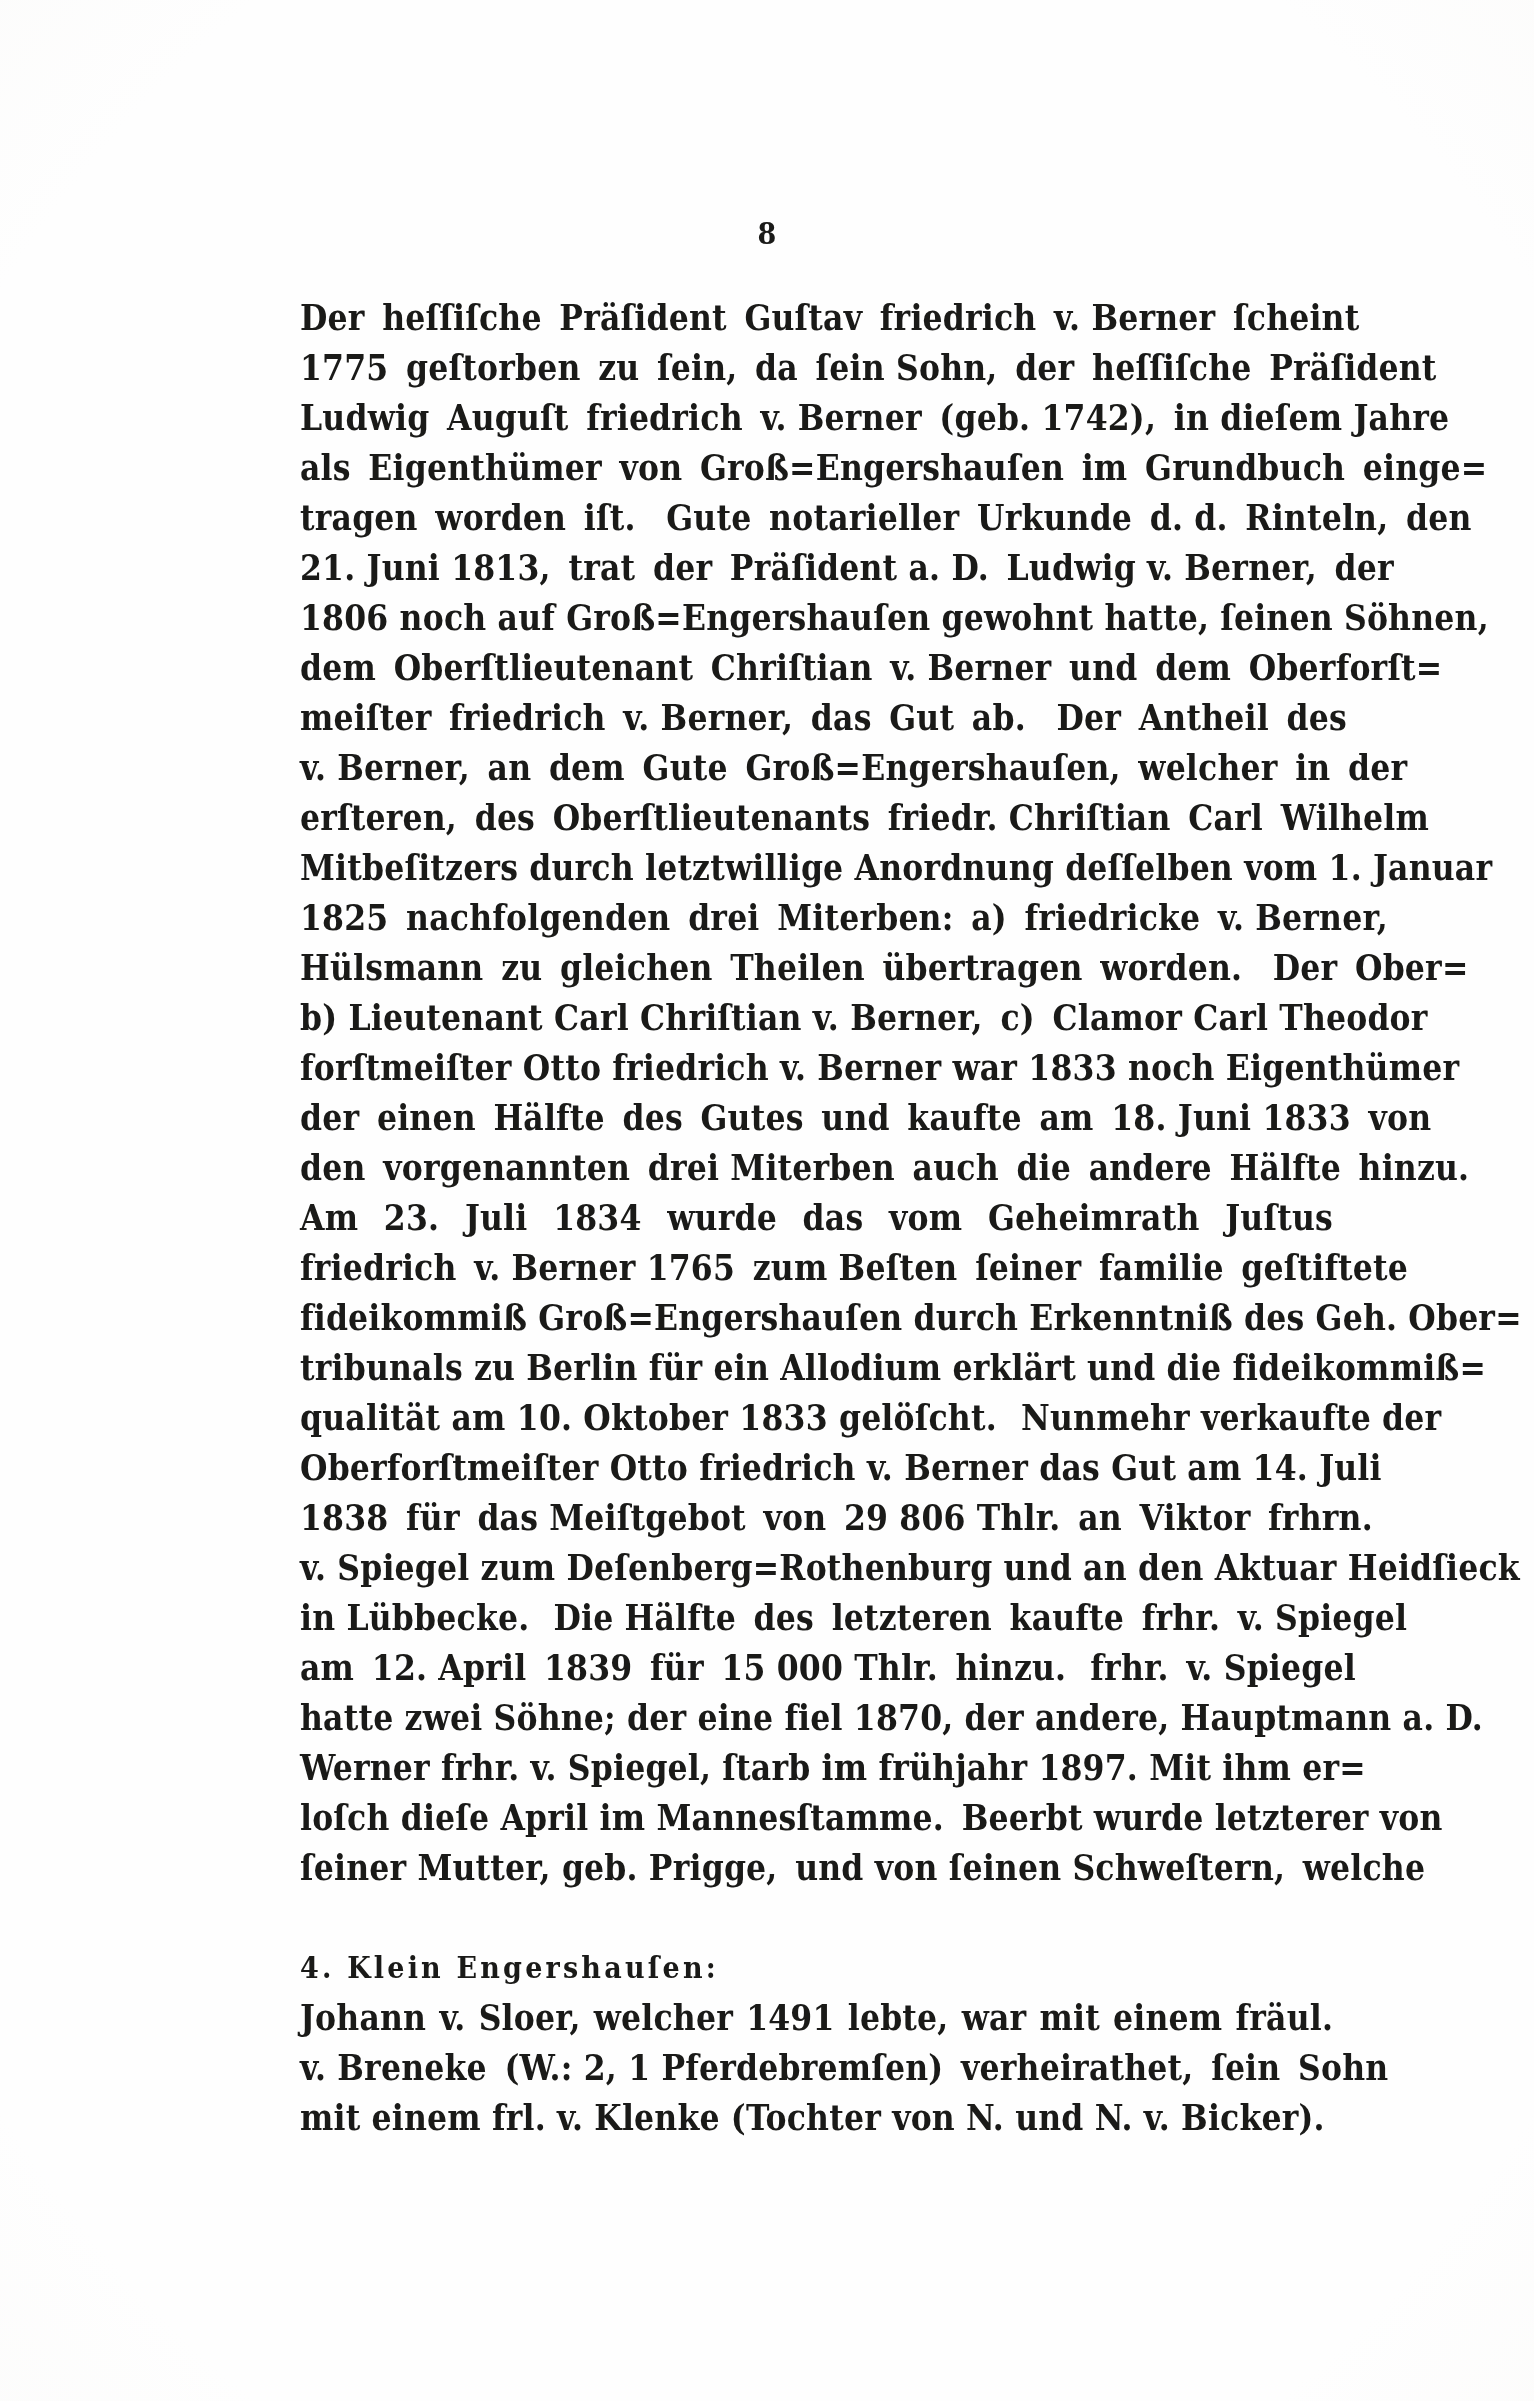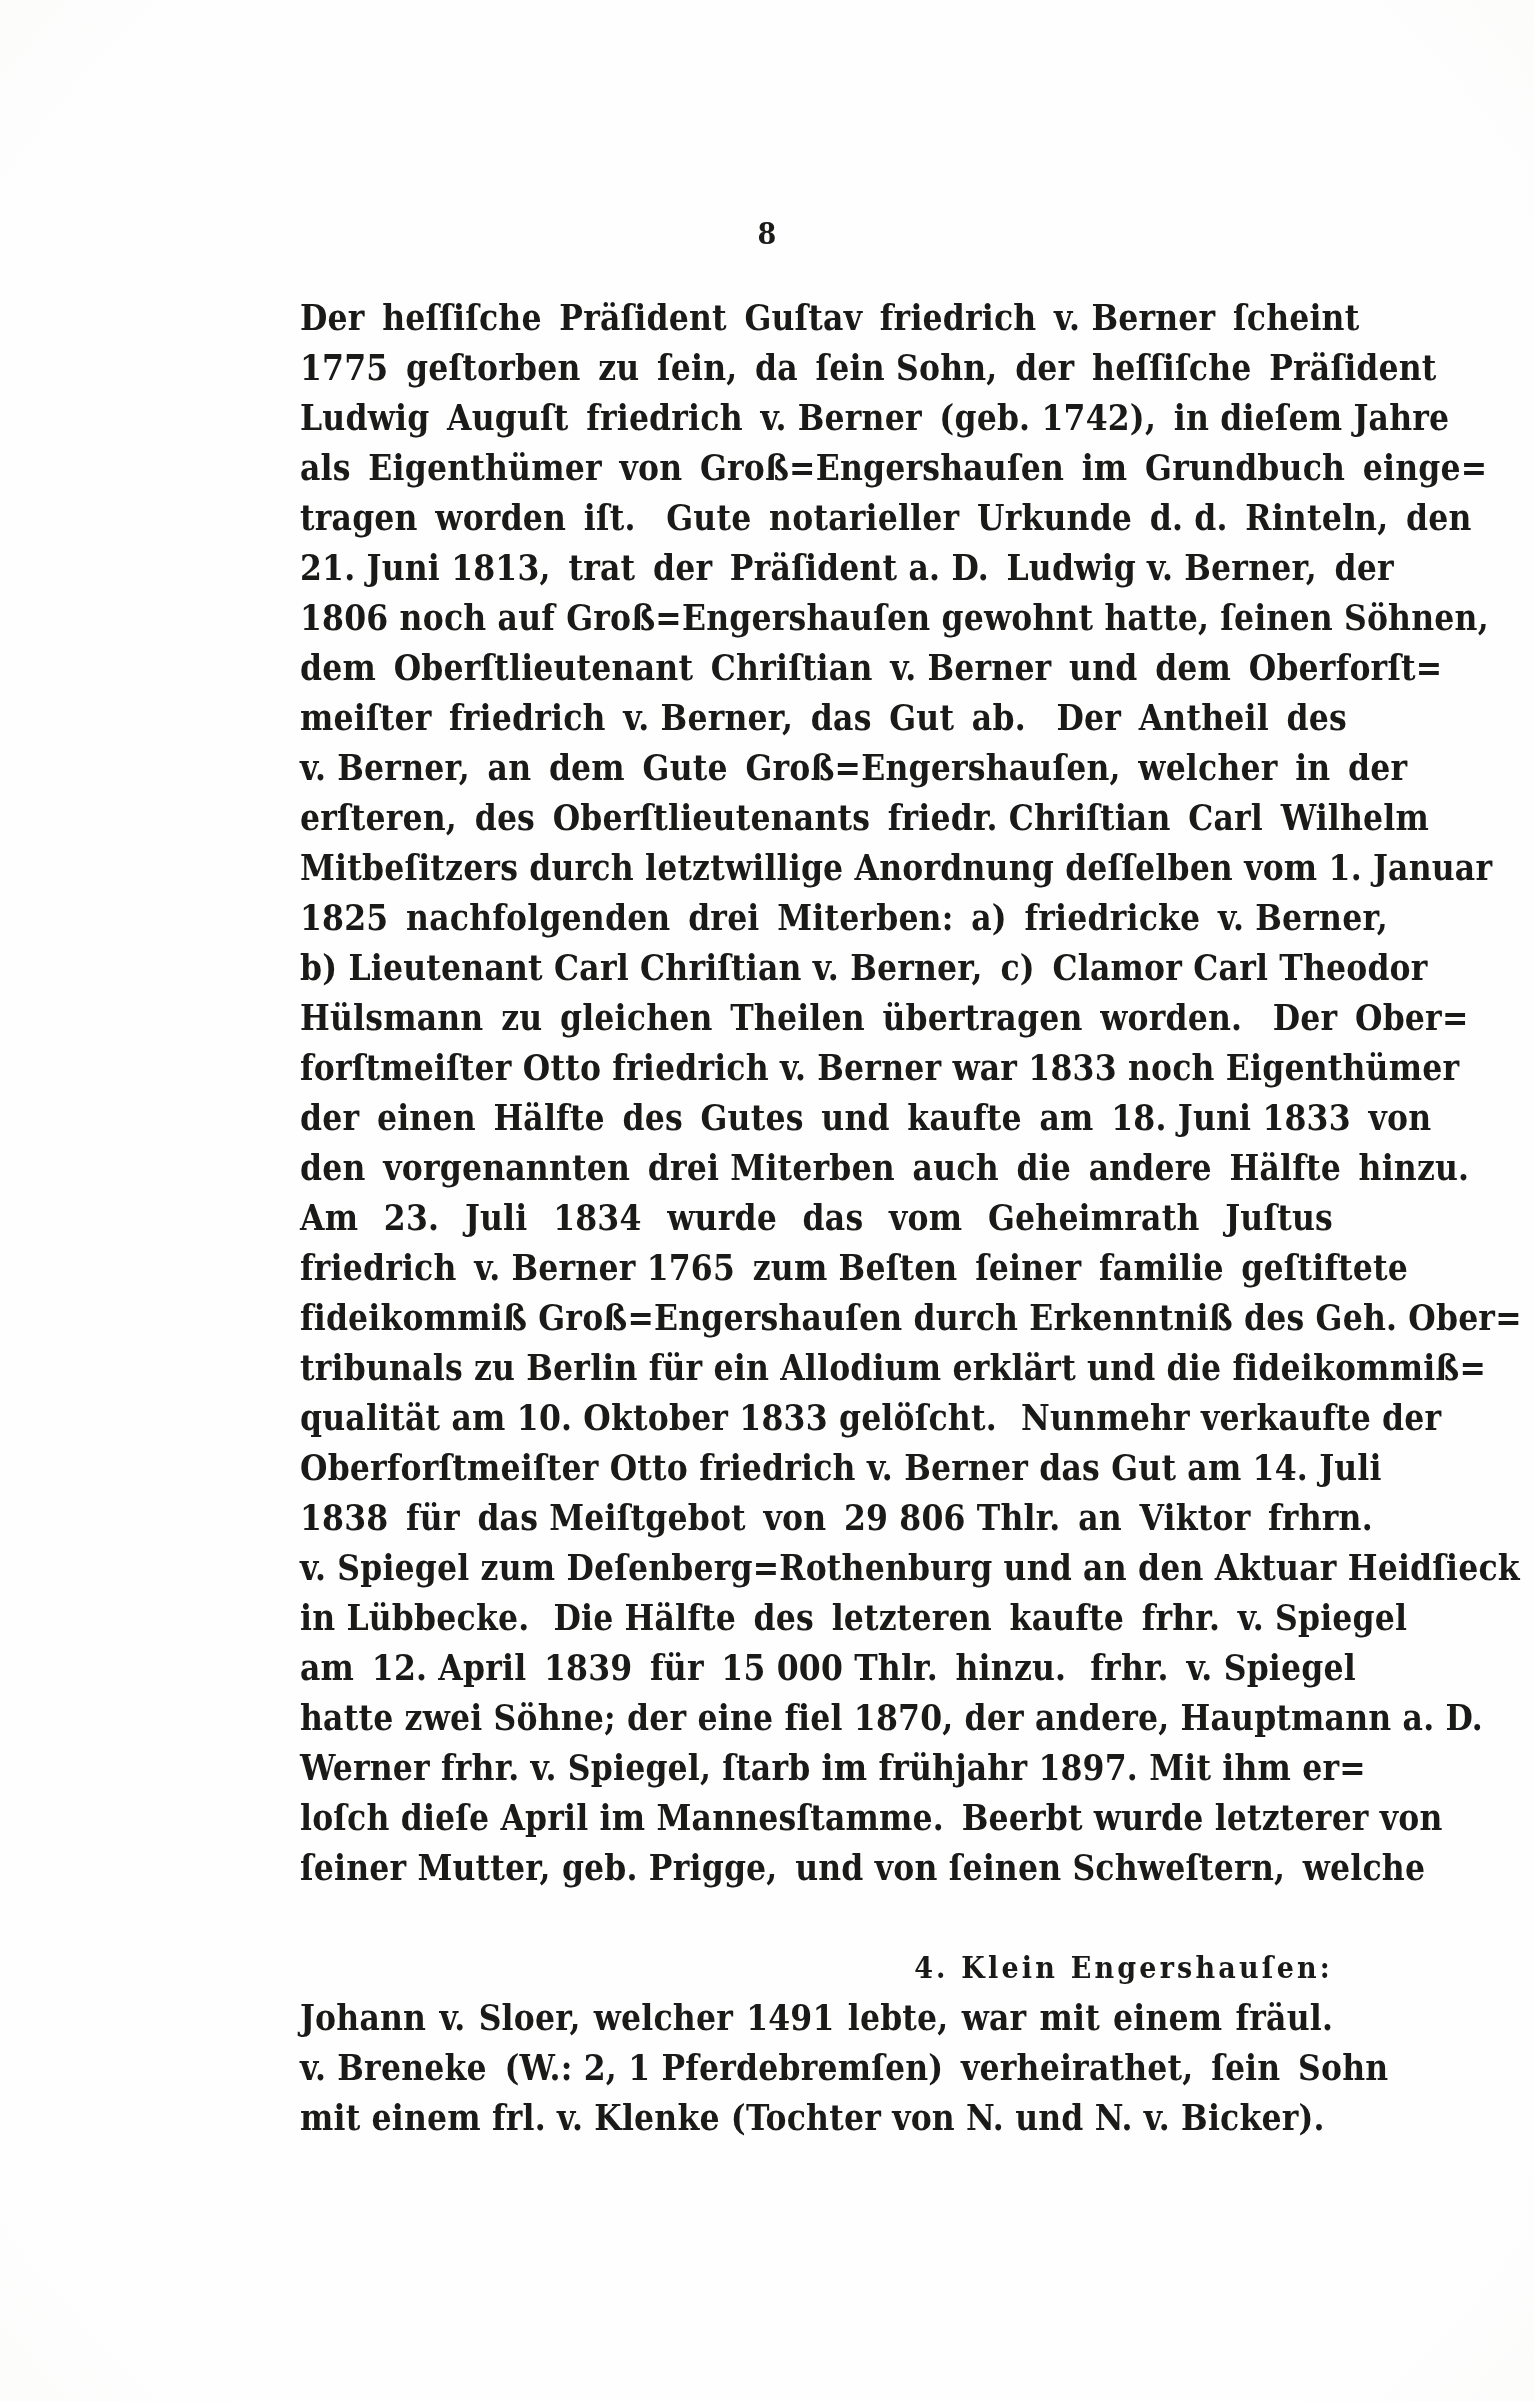--- a/index.html
+++ b/index.html
@@ -71,21 +71,21 @@
 
   
   .line > span.w {
     display: inline-block;
   }
 
   .heading {
     position: absolute;
     left: 300px;
     width: 1033px;
-    text-align: right;
+    text-align: left;
     font-size: 30px;
     line-height: 50px;
     letter-spacing: 3.2px;
   }
 
   .block-gap {
     height: 50px;
   }
 
   
@@ -114,22 +114,22 @@
         <div class="line"><span class="w">als</span>  <span class="w">Eigenthümer</span>  <span class="w">von</span>  <span class="w">Groß=Engershauſen</span>  <span class="w">im</span>  <span class="w">Grundbuch</span>  <span class="w">einge=</span></div>
         <div class="line"><span class="w">tragen</span>  <span class="w">worden</span>  <span class="w">iſt.</span>    <span class="w">Gute</span>  <span class="w">notarieller</span>  <span class="w">Urkunde</span>  <span class="w">d.</span> <span class="w">d.</span>  <span class="w">Rinteln,</span>  <span class="w">den</span></div>
         <div class="line"><span class="w">21.</span> <span class="w">Juni</span> <span class="w">1813,</span>  <span class="w">trat</span>  <span class="w">der</span>  <span class="w">Präſident</span> <span class="w">a.</span> <span class="w">D.</span>  <span class="w">Ludwig</span> <span class="w">v.</span> <span class="w">Berner,</span>  <span class="w">der</span></div>
         <div class="line"><span class="w">1806</span> <span class="w">noch</span> <span class="w">auf</span> <span class="w">Groß=Engershauſen</span> <span class="w">gewohnt</span> <span class="w">hatte,</span> <span class="w">ſeinen</span> <span class="w">Söhnen,</span></div>
         <div class="line"><span class="w">dem</span>  <span class="w">Oberſtlieutenant</span>  <span class="w">Chriſtian</span>  <span class="w">v.</span> <span class="w">Berner</span>  <span class="w">und</span>  <span class="w">dem</span>  <span class="w">Oberforſt=</span></div>
         <div class="line"><span class="w">meiſter</span>  <span class="w">friedrich</span>  <span class="w">v.</span> <span class="w">Berner,</span>  <span class="w">das</span>  <span class="w">Gut</span>  <span class="w">ab.</span>    <span class="w">Der</span>  <span class="w">Antheil</span>  <span class="w">des</span></div>
         <div class="line"><span class="w">v.</span> <span class="w">Berner,</span>  <span class="w">an</span>  <span class="w">dem</span>  <span class="w">Gute</span>  <span class="w">Groß=Engershauſen,</span>  <span class="w">welcher</span>  <span class="w">in</span>  <span class="w">der</span></div>
         <div class="line"><span class="w">erſteren,</span>  <span class="w">des</span>  <span class="w">Oberſtlieutenants</span>  <span class="w">friedr.</span> <span class="w">Chriſtian</span>  <span class="w">Carl</span>  <span class="w">Wilhelm</span></div>
         <div class="line"><span class="w">Mitbeſitzers</span> <span class="w">durch</span> <span class="w">letztwillige</span> <span class="w">Anordnung</span> <span class="w">deſſelben</span> <span class="w">vom</span> <span class="w">1.</span> <span class="w">Januar</span></div>
         <div class="line"><span class="w">1825</span>  <span class="w">nachfolgenden</span>  <span class="w">drei</span>  <span class="w">Miterben:</span>  <span class="w">a)</span>  <span class="w">friedricke</span>  <span class="w">v.</span> <span class="w">Berner,</span></div>
+        <div class="line"><span class="w">Hülsmann</span>  <span class="w">zu</span>  <span class="w">gleichen</span>  <span class="w">Theilen</span>  <span class="w">übertragen</span>  <span class="w">worden.</span>    <span class="w">Der</span>  <span class="w">Ober=</span></div>
         <div class="line"><span class="w">b)</span> <span class="w">Lieutenant</span> <span class="w">Carl</span> <span class="w">Chriſtian</span> <span class="w">v.</span> <span class="w">Berner,</span>  <span class="w">c)</span>  <span class="w">Clamor</span> <span class="w">Carl</span> <span class="w">Theodor</span></div>
-        <div class="line"><span class="w">Hülsmann</span>  <span class="w">zu</span>  <span class="w">gleichen</span>  <span class="w">Theilen</span>  <span class="w">übertragen</span>  <span class="w">worden.</span>    <span class="w">Der</span>  <span class="w">Ober=</span></div>
         <div class="line"><span class="w">forſtmeiſter</span> <span class="w">Otto</span> <span class="w">friedrich</span> <span class="w">v.</span> <span class="w">Berner</span> <span class="w">war</span> <span class="w">1833</span> <span class="w">noch</span> <span class="w">Eigenthümer</span></div>
         <div class="line"><span class="w">der</span>  <span class="w">einen</span>  <span class="w">Hälfte</span>  <span class="w">des</span>  <span class="w">Gutes</span>  <span class="w">und</span>  <span class="w">kaufte</span>  <span class="w">am</span>  <span class="w">18.</span> <span class="w">Juni</span> <span class="w">1833</span>  <span class="w">von</span></div>
         <div class="line last"><span class="w">den</span>  <span class="w">vorgenannten</span>  <span class="w">drei</span> <span class="w">Miterben</span>  <span class="w">auch</span>  <span class="w">die</span>  <span class="w">andere</span>  <span class="w">Hälfte</span>  <span class="w">hinzu.</span></div>
       </div>
 
     <div class="lines">
         <div class="line"><span class="indent"></span><span class="w">Am</span>  <span class="w">23.</span>  <span class="w">Juli</span>  <span class="w">1834</span>  <span class="w">wurde</span>  <span class="w">das</span>  <span class="w">vom</span>  <span class="w">Geheimrath</span>  <span class="w">Juſtus</span></div>
         <div class="line"><span class="w">friedrich</span>  <span class="w">v.</span> <span class="w">Berner</span> <span class="w">1765</span>  <span class="w">zum</span> <span class="w">Beſten</span>  <span class="w">ſeiner</span>  <span class="w">familie</span>  <span class="w">geſtiftete</span></div>
         <div class="line"><span class="w">fideikommiß</span> <span class="w">Groß=Engershauſen</span> <span class="w">durch</span> <span class="w">Erkenntniß</span> <span class="w">des</span> <span class="w">Geh.</span> <span class="w">Ober=</span></div>
         <div class="line"><span class="w">tribunals</span> <span class="w">zu</span> <span class="w">Berlin</span> <span class="w">für</span> <span class="w">ein</span> <span class="w">Allodium</span> <span class="w">erklärt</span> <span class="w">und</span> <span class="w">die</span> <span class="w">fideikommiß=</span></div>

